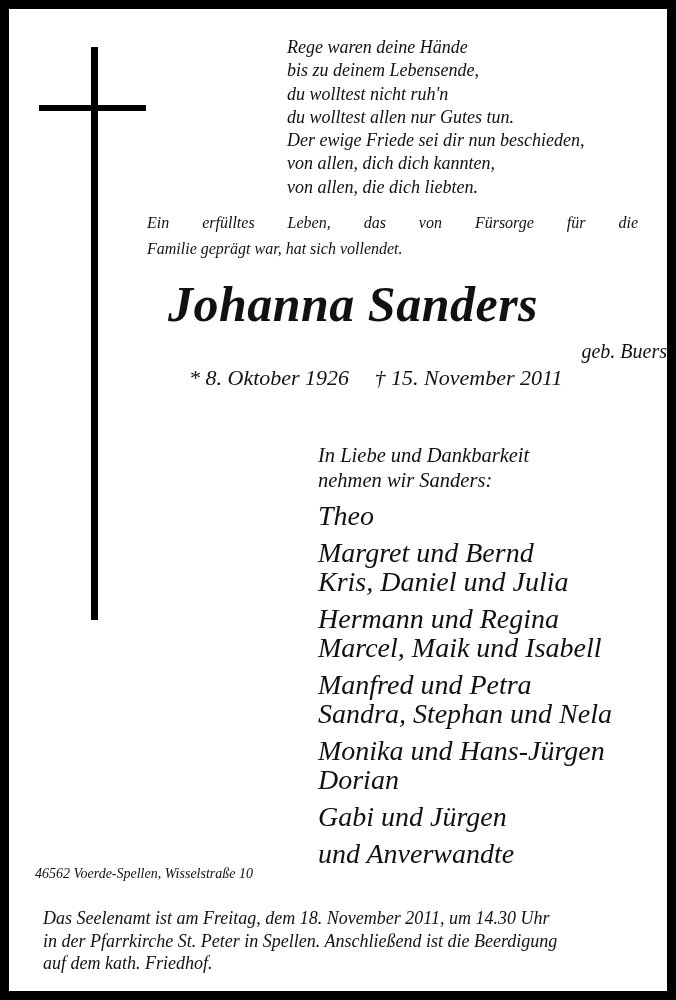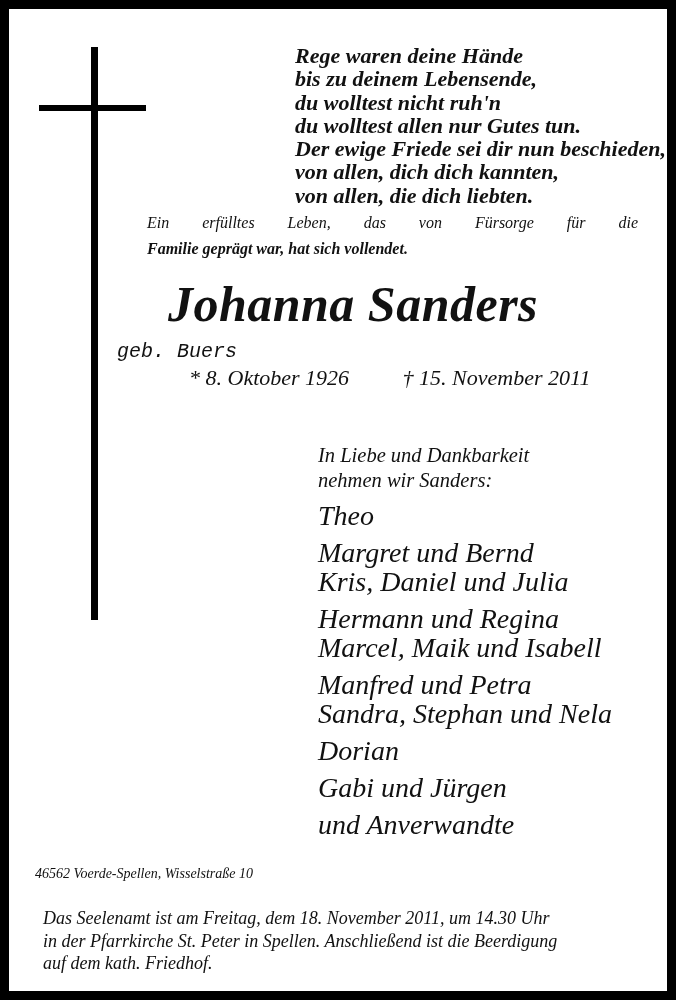--- a/index.html
+++ b/index.html
@@ -21,64 +21,62 @@
     }
     .cross-h {
       position: absolute;
       left: 30px; top: 96px;
       width: 107px; height: 6px;
       background: #000;
     }
     .poem {
       position: absolute;
       left: 278px; top: 27px;
-      font-size: 22px;
+      font-size: 18px;
       line-height: 23.3px;
-      margin: 8px; padding: 0;
+      margin: 0; padding: 0;
       list-style: none;
-      font-weight: bold;
     }
     .poem li { white-space: nowrap; }
     .intro {
       position: absolute;
       left: 138px; top: 201px;
       width: 491px;
       font-size: 16px;
       line-height: 26px;
     }
     .intro .l1 { display: block; text-align: justify; text-align-last: justify; }
-    .intro .l2 { display: block; font-weight: bold; }
+    .intro .l2 { display: block; }
     .name {
       position: absolute;
       left: 0; width: 576px;
       top: 266px;
       text-align: center;
       font-size: 50px;
       font-weight: bold;
       letter-spacing: 0.5px;
       padding-left: 112px;
       box-sizing: border-box;
     }
     .maiden {
       position: absolute;
       left: 0; width: 658px;
       top: 331px;
-      text-align: left;
+      text-align: right;
       font-size: 20px;
       padding-left: 108px;
       box-sizing: border-box;
-      font-family: Liberation Mono, monospace;
     }
     .dates {
       position: absolute;
       left: 180px; top: 356px;
       font-size: 22px;
       white-space: nowrap;
     }
-    .dates .death { margin-left: 48px; }
+    .dates .death { margin-left: 20px; }
     .mourners {
       position: absolute;
       left: 309px; top: 397px;
     }
     .mourners .farewell {
       font-size: 20.5px;
       line-height: 25px;
       margin-top: 37px;
     }
     .group { font-size: 28px; line-height: 29px; margin-top: 8px; }
@@ -145,20 +143,21 @@
     </div>
     <div class="group">
       <div>Hermann und Regina</div>
       <div>Marcel, Maik und Isabell</div>
     </div>
     <div class="group">
       <div>Manfred und Petra</div>
       <div>Sandra, Stephan und Nela</div>
     </div>
     <div class="group">
+      <div>Monika und Hans-Jürgen</div>
       <div>Dorian</div>
     </div>
     <div class="group">
       <div>Gabi und Jürgen</div>
     </div>
     <div class="group">
       <div>und Anverwandte</div>
     </div>
   </div>
 

